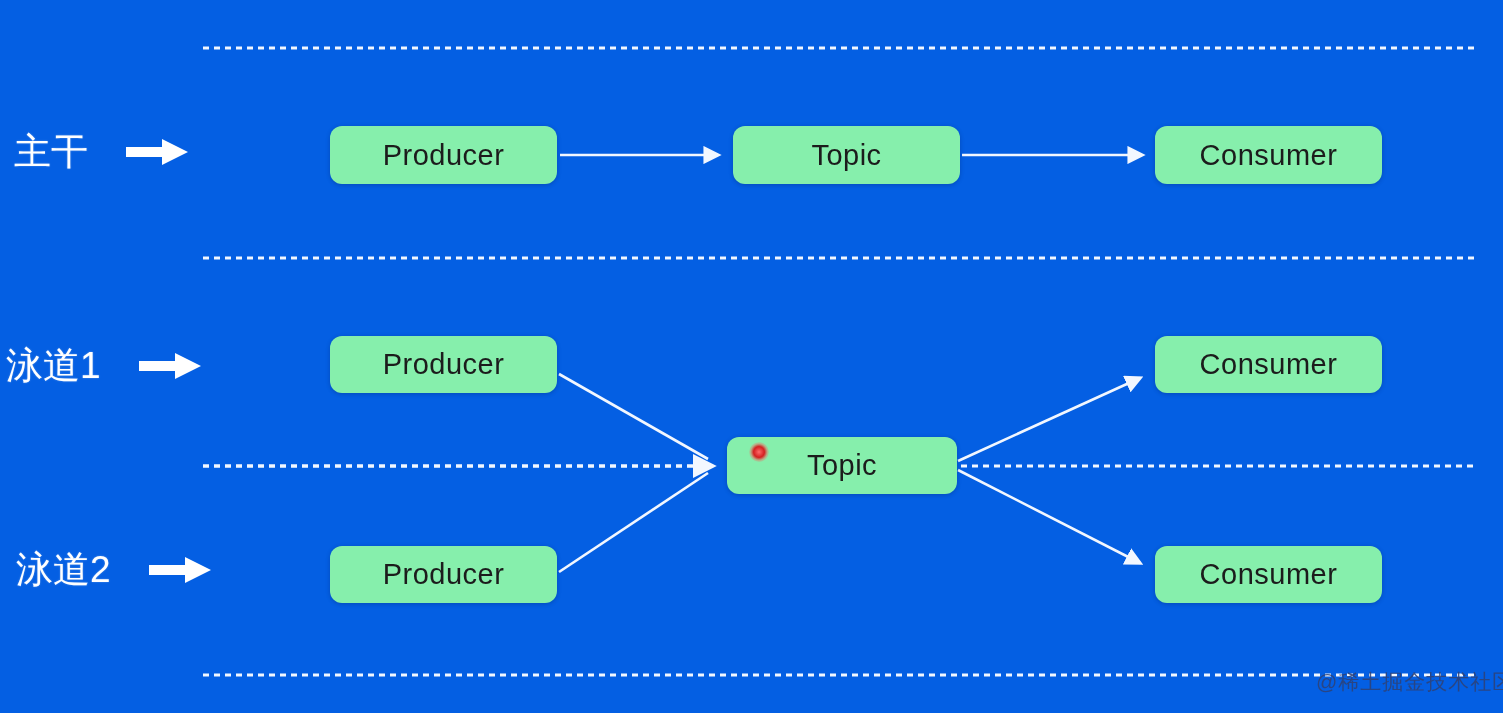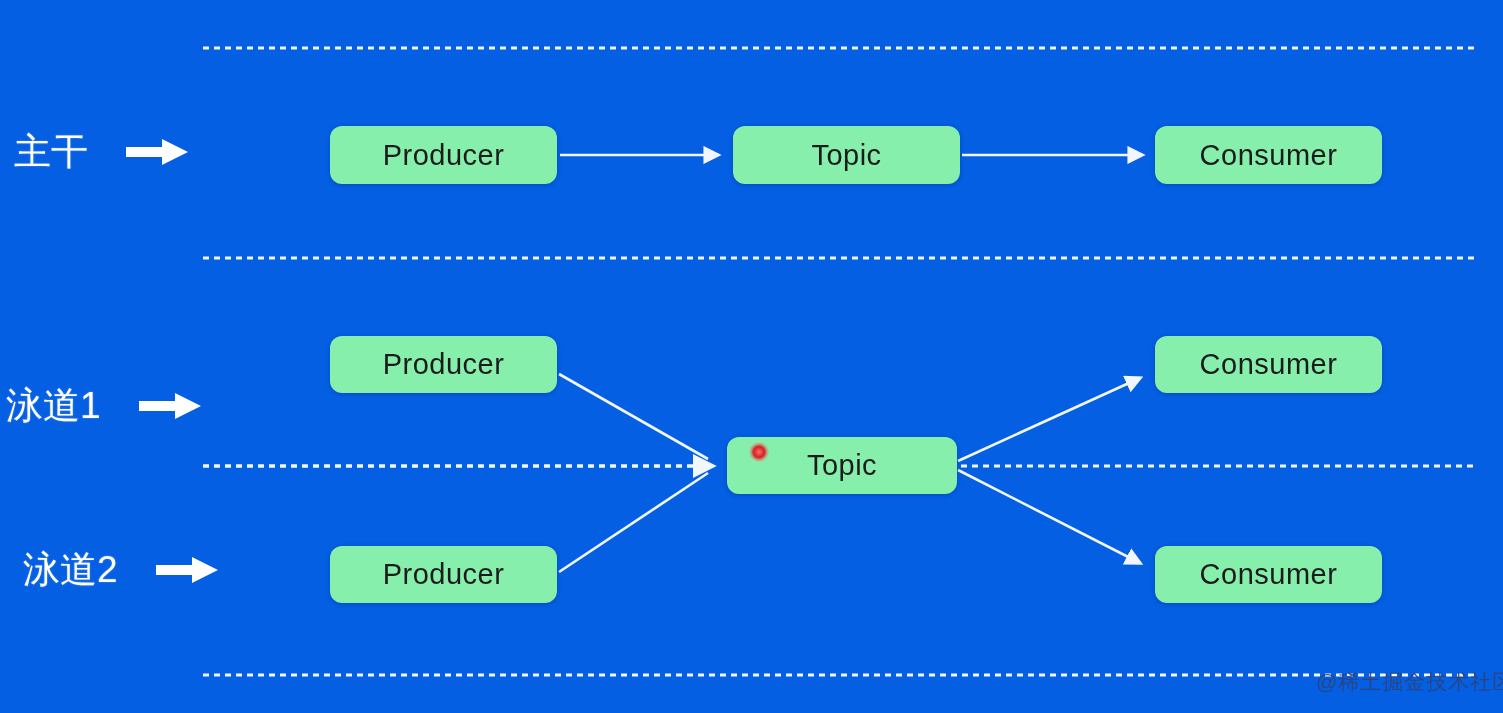--- a/index.html
+++ b/index.html
@@ -100,28 +100,28 @@
     <line x1="958" y1="470" x2="1140" y2="563" stroke="#f2f7ff" stroke-width="2.6" marker-end="url(#ah)"></line>
   </svg>
 
   <div class="lane-header" style="left:14px; top:133px;">
     <span class="lane-label">主干</span>
     <svg class="block-arrow" width="62" height="26" viewBox="0 0 62 26">
       <polygon points="0,8 36,8 36,0 62,13 36,26 36,18 0,18" fill="#ffffff"></polygon>
     </svg>
   </div>
 
-  <div class="lane-header" style="left:6px; top:347px;margin-top:40px;">
+  <div class="lane-header" style="left:6px; top:347px;">
     <span class="lane-label">泳道1</span>
     <svg class="block-arrow" width="62" height="26" viewBox="0 0 62 26">
       <polygon points="0,8 36,8 36,0 62,13 36,26 36,18 0,18" fill="#ffffff"></polygon>
     </svg>
   </div>
 
-  <div class="lane-header" style="left:23px; top:551px;">
+  <div class="lane-header" style="left:16px; top:551px;">
     <span class="lane-label">泳道2</span>
     <svg class="block-arrow" width="62" height="26" viewBox="0 0 62 26">
       <polygon points="0,8 36,8 36,0 62,13 36,26 36,18 0,18" fill="#ffffff"></polygon>
     </svg>
   </div>
 
   <div class="node node-main" style="left:330px; top:126px;">Producer</div>
   <div class="node node-main" style="left:733px; top:126px;">Topic</div>
   <div class="node node-main" style="left:1155px; top:126px;">Consumer</div>
 

